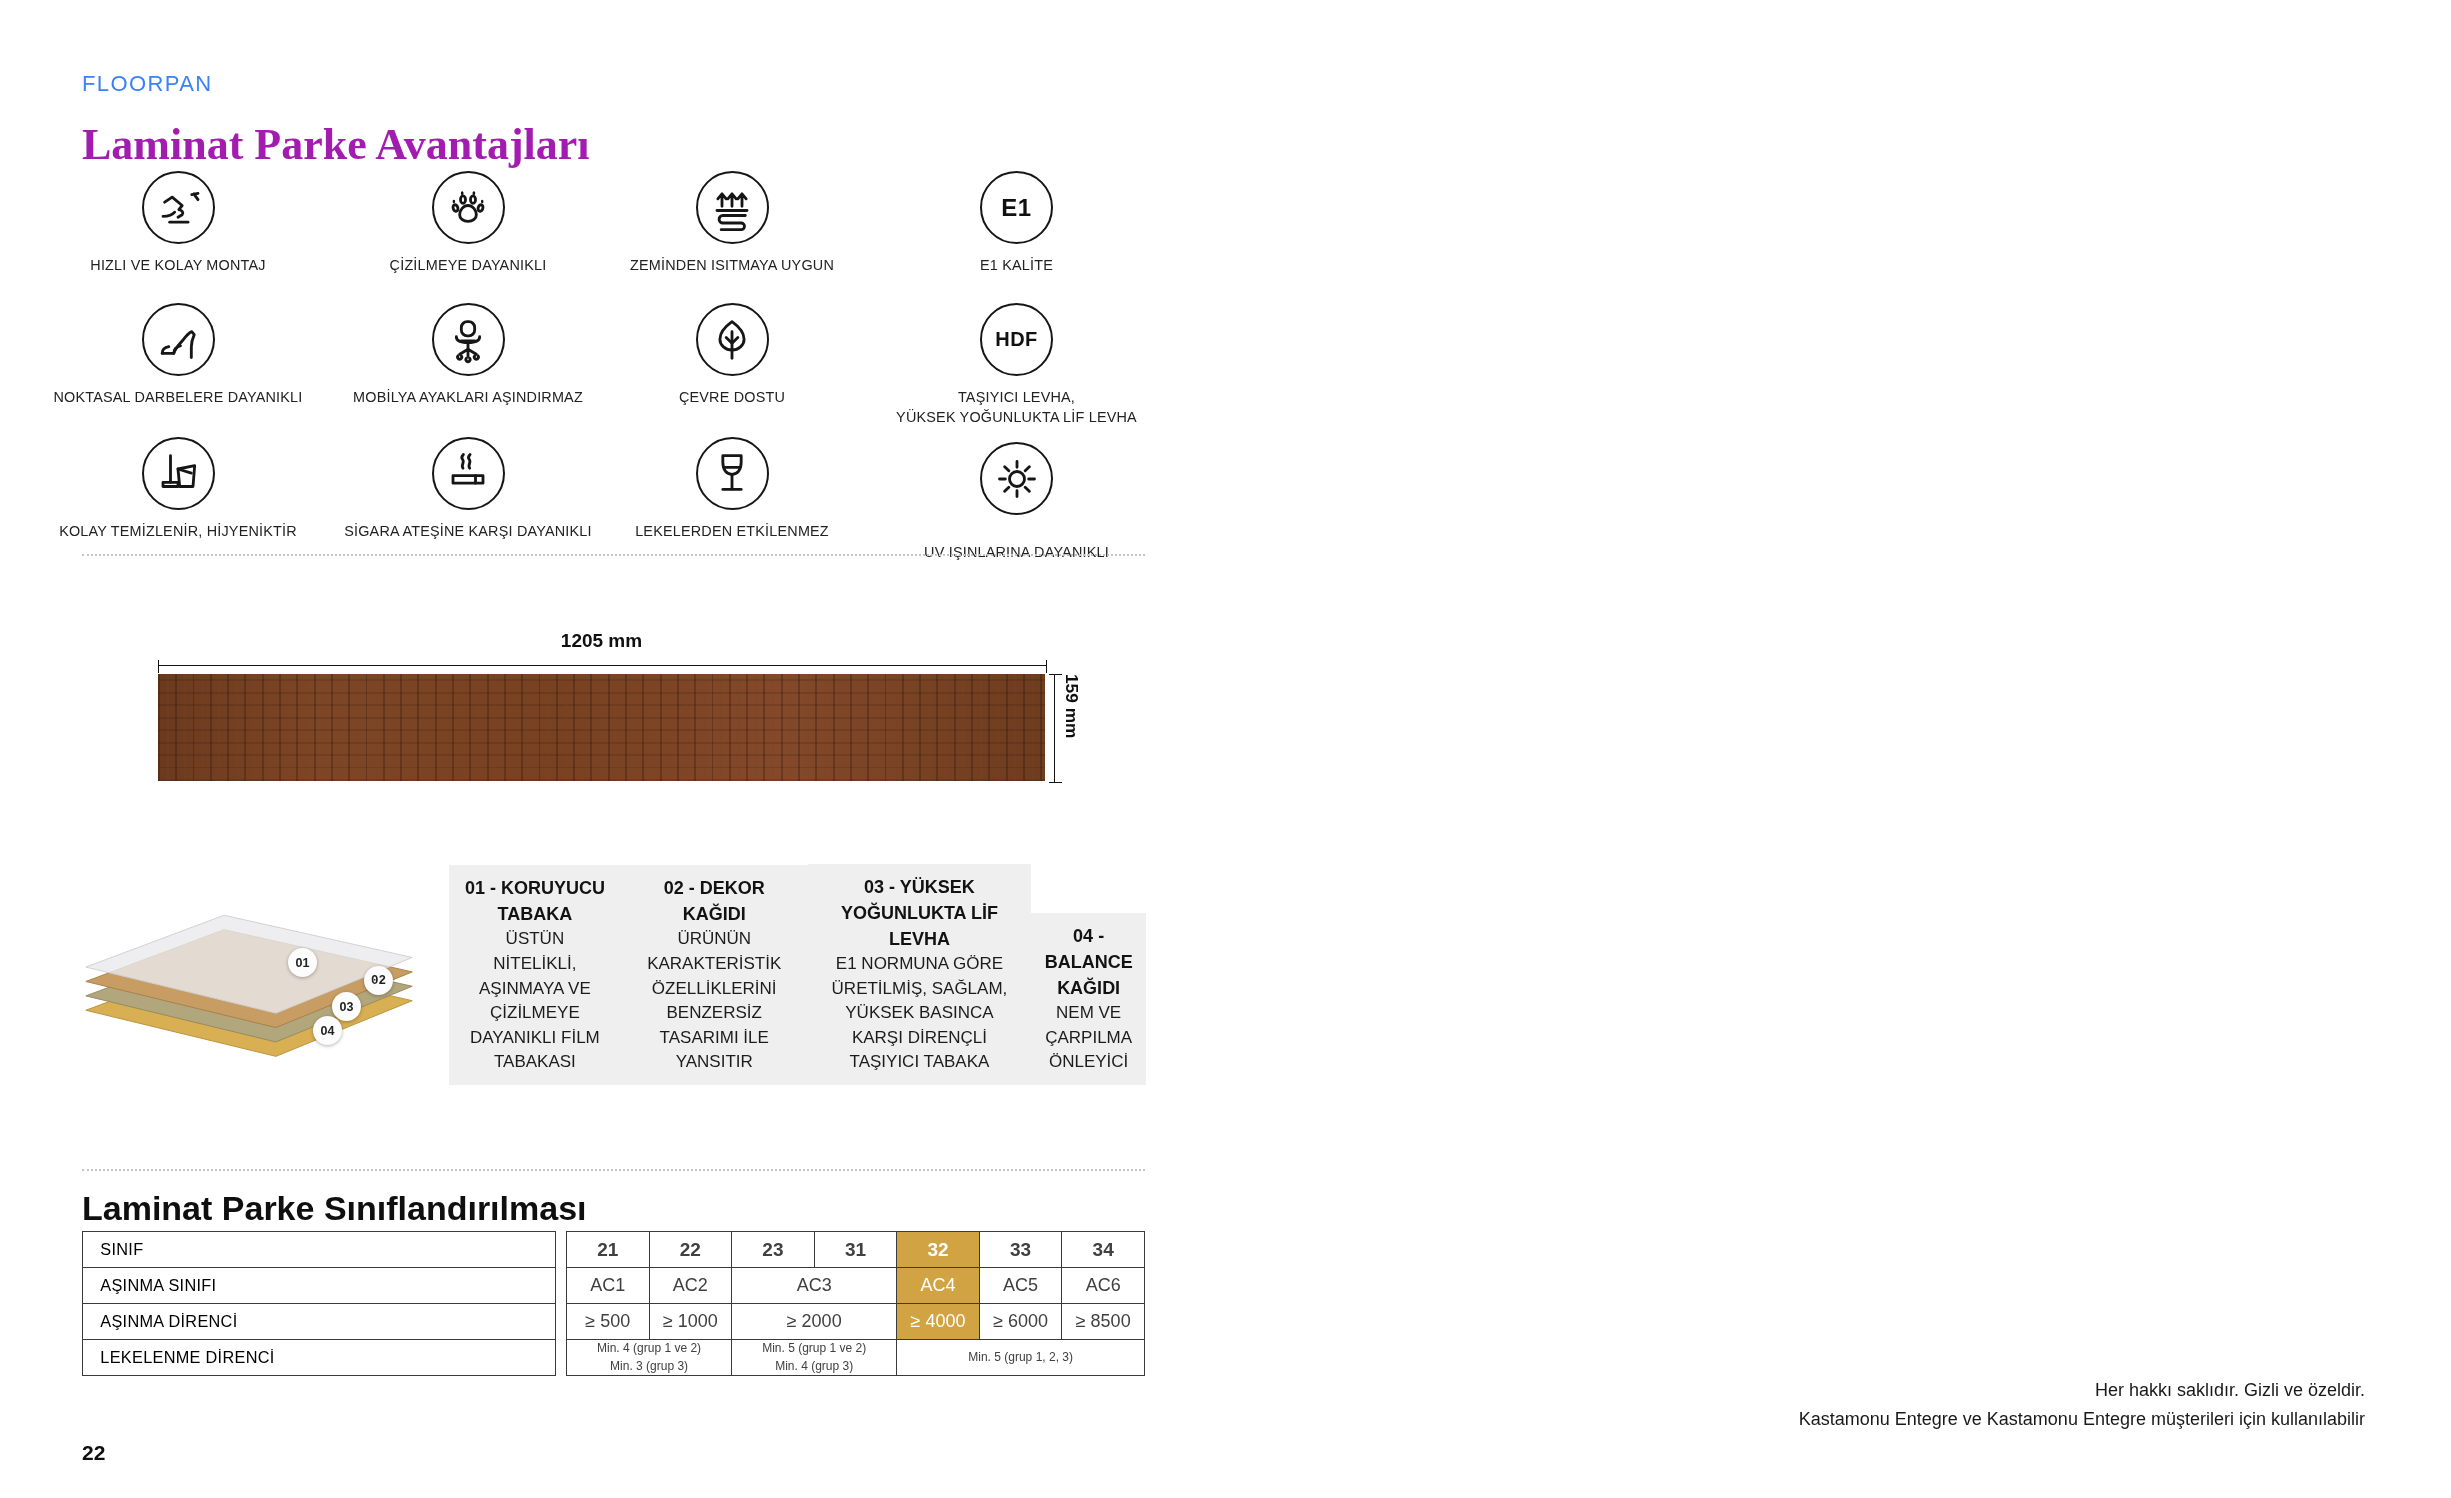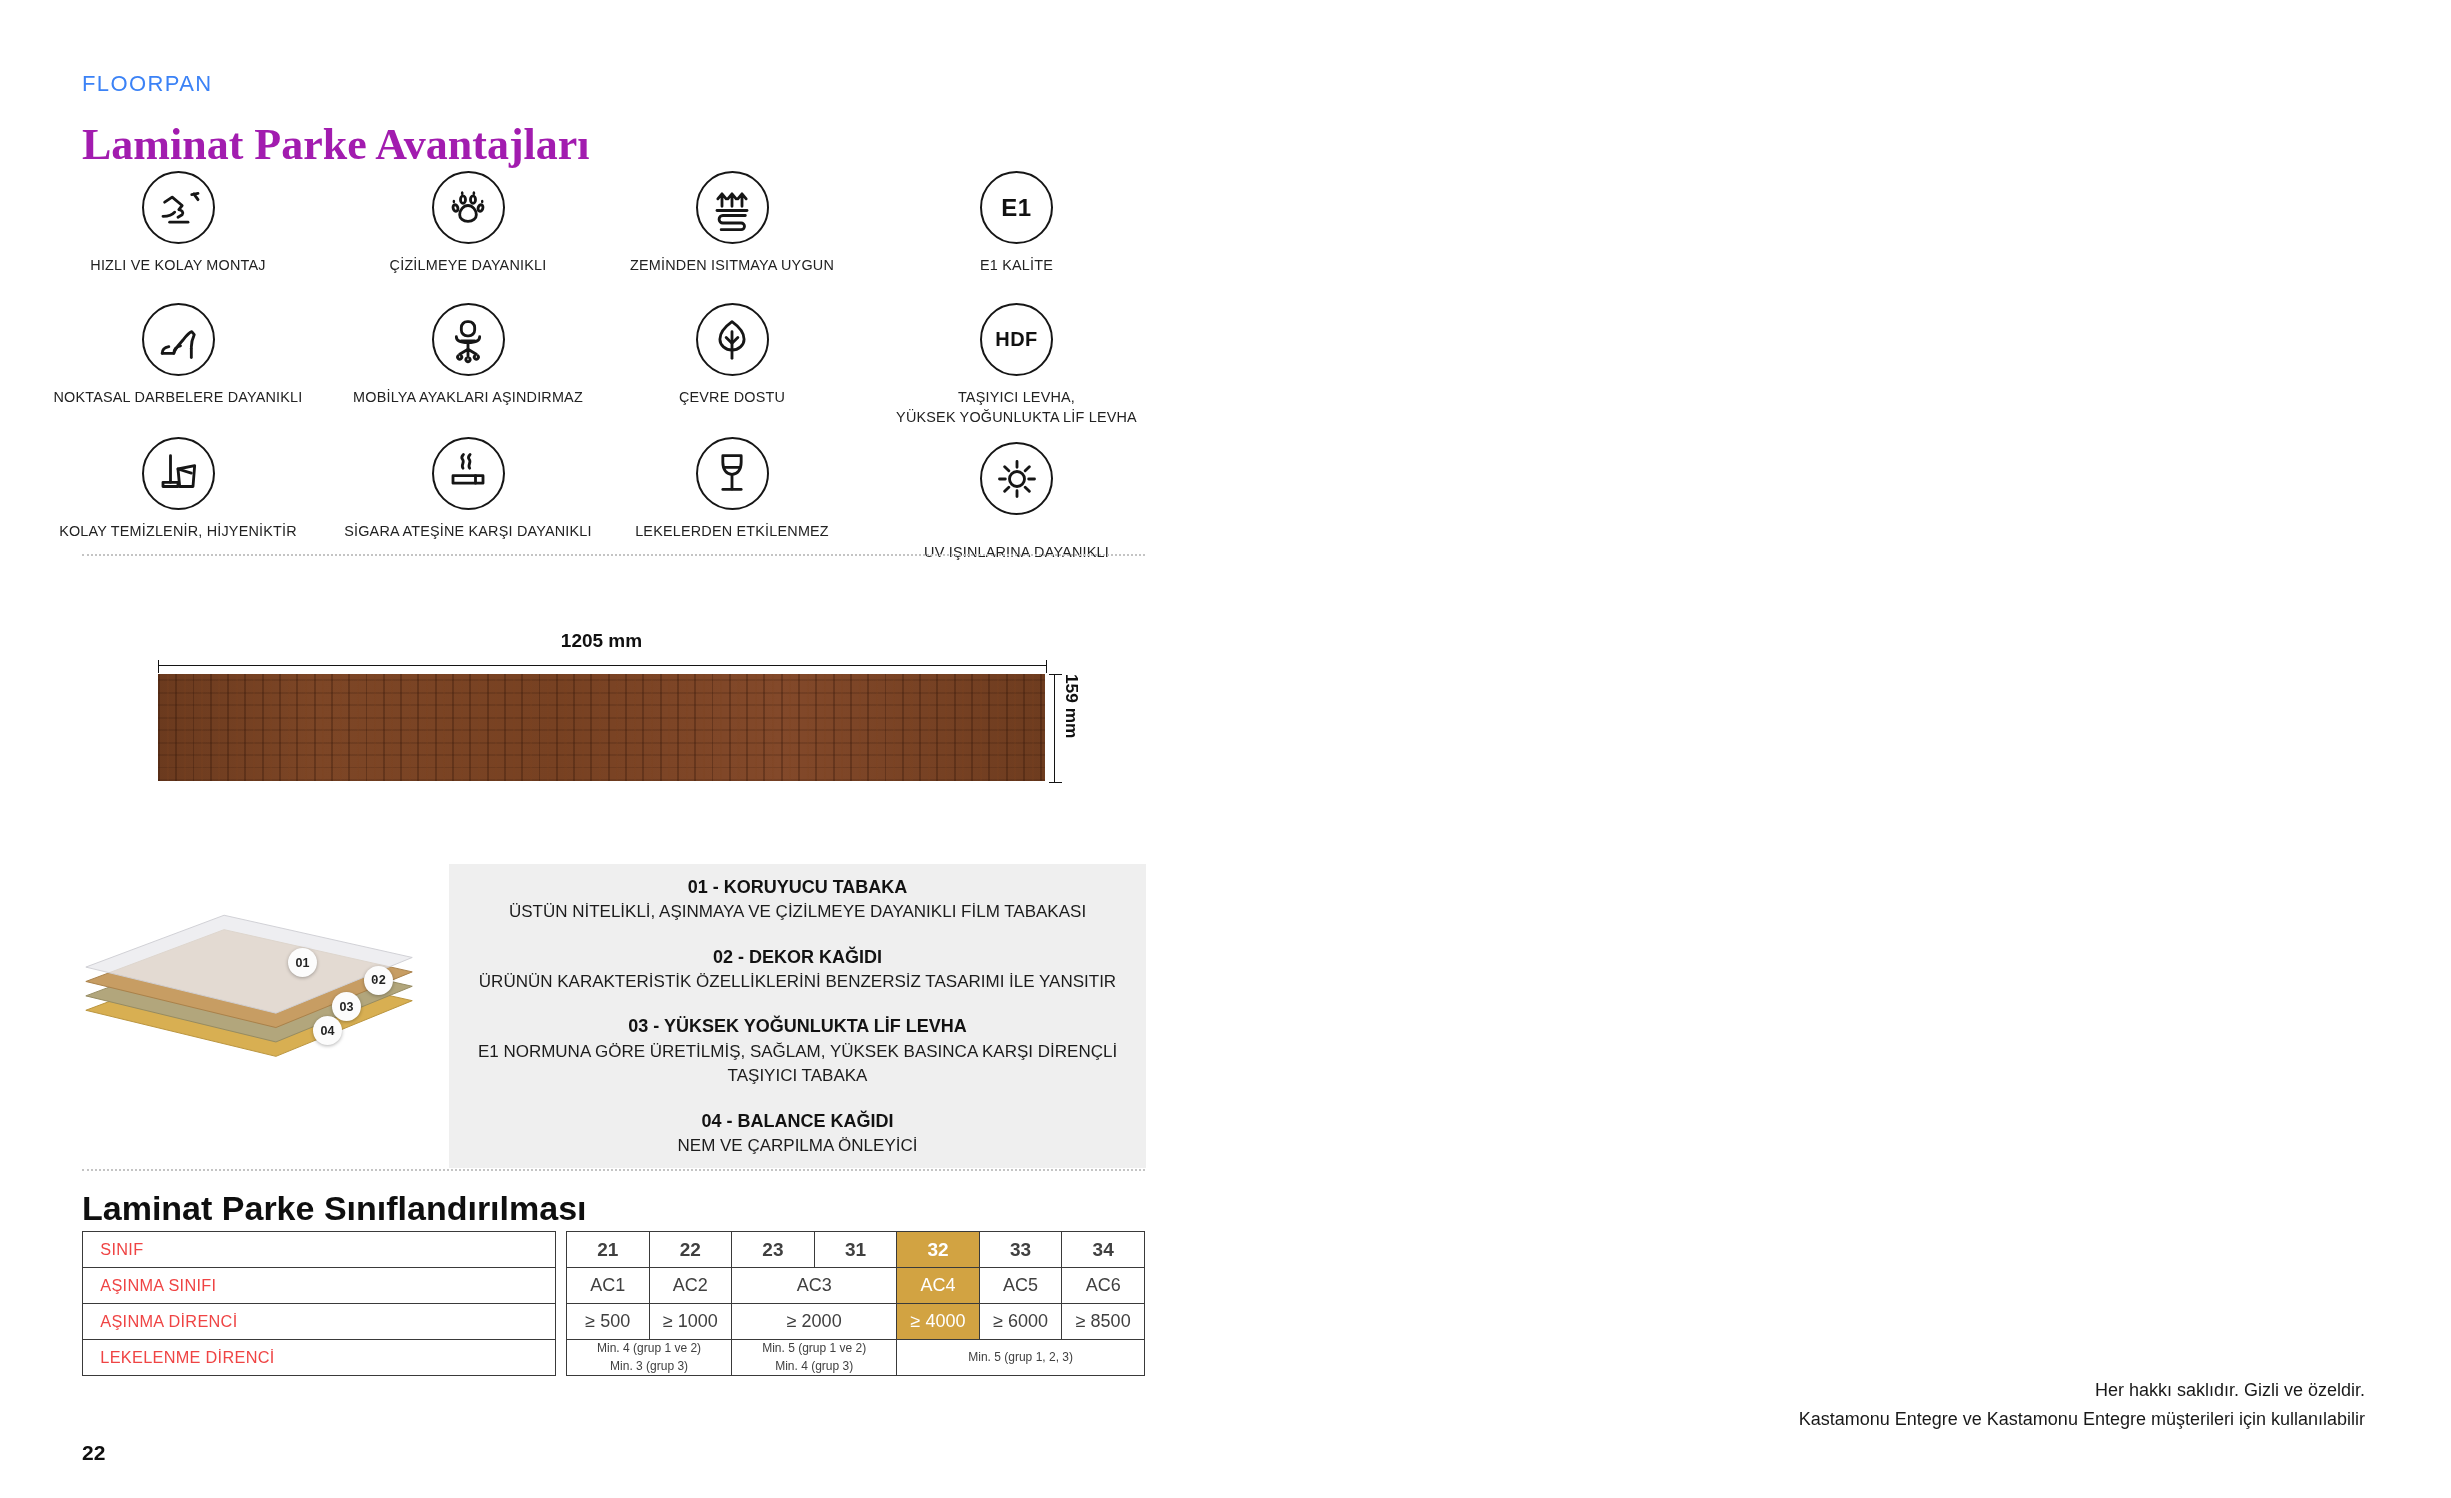--- a/index.html
+++ b/index.html
@@ -38,28 +38,28 @@
   .dim-v{left:1049px;top:674px;height:107px;width:12.5px;border-top:1.9px solid #141414;border-bottom:1.9px solid #141414;}
   .dim-v>span{position:absolute;top:0;bottom:0;left:4.8px;border-left:1.9px solid #141414;}
   .dim-label-v{left:1061px;top:674px;height:107px;display:flex;align-items:center;
     writing-mode:vertical-rl;font-size:17.3px;font-weight:700;color:#101010;}
   
   .layers{left:82px;top:909px;width:336px;height:168px;}
   .badge{position:absolute;width:29px;height:29px;border-radius:50%;background:#fcfcfc;
     box-shadow:0 1px 3.8px rgba(0,0,0,.3);display:flex;align-items:center;justify-content:center;
     font-size:12.5px;font-weight:700;color:#222;}
   
-  .blocks{left:449px;top:864px;width:697px;display:flex;flex-direction:column;gap:0;}
+  .blocks{left:449px;top:864px;width:697px;display:flex;flex-direction:row;gap:0;align-items:flex-end;}
   .block{background:#efefef;text-align:center;padding:9.6px 13.4px;box-sizing:border-box;}
   .block .bt{font-size:18px;font-weight:800;color:#121212;line-height:1.45;}
   .block .bd{font-size:17px;color:#1c1c1c;line-height:1.45;}
   
   .tbl-left{left:82px;top:1231px;width:474px;border-collapse:collapse;table-layout:fixed;}
   .tbl-left td{border:1.9px solid #3a3a3a;height:35px;padding:0 0 0 17.3px;font-size:16.3px;
-    letter-spacing:0.3px;color:#ef4444;}
+    letter-spacing:0.3px;color:#000000;}
   .tbl-data{left:566px;top:1231px;width:579px;border-collapse:collapse;table-layout:fixed;}
   .tbl-data td{border:1.9px solid #3a3a3a;height:35px;text-align:center;vertical-align:middle;
     font-size:18px;color:#404040;padding:0;}
   .tbl-data tr.hdr td{font-weight:700;font-size:19px;}
   .tbl-data td.min{font-size:12px;line-height:1.45;white-space:pre-line;}
   .tbl-data td.gold{color:#ffffff;}
   
   .footer{right:87px;top:1376px;text-align:right;font-size:18px;line-height:1.6;color:#191919;}
   .pagenum{left:82px;top:1441px;font-size:21px;font-weight:800;color:#0f0f0f;}
 </style>

